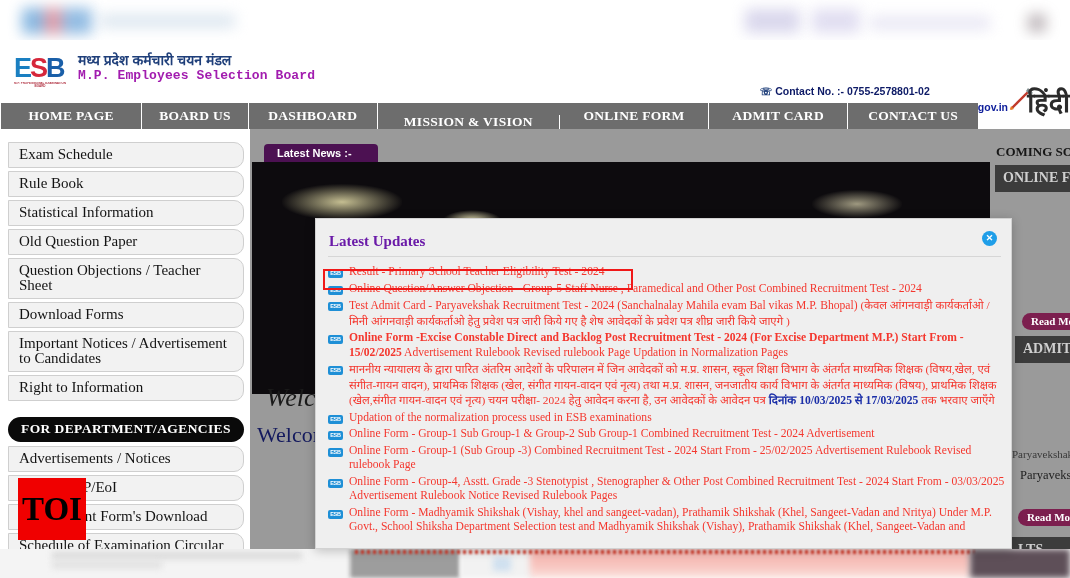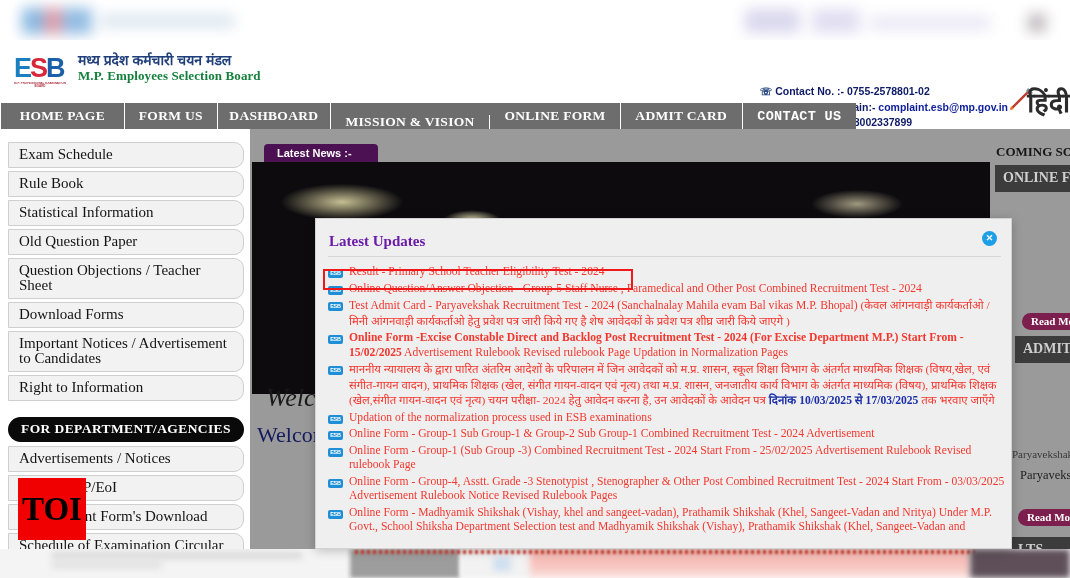--- a/index.html
+++ b/index.html
@@ -46,22 +46,22 @@
     position:absolute; left:0; bottom:-5px; width:52px; height:6px;
     font-size:3px; color:#b03040; text-align:center; line-height:3px; letter-spacing:0;
     font-family:"Liberation Sans", sans-serif; overflow:hidden;
   }
   .org-names { display:flex; flex-direction:column; justify-content:center; margin-left:4px; }
   .org-hi {
     font-family:"Liberation Sans", sans-serif;
     font-size:14px; font-weight:bold; color:#1f3f7a; line-height:16px;
   }
   .org-en {
-    font-family:Liberation Serif, serif;
-    font-size:13px; font-weight:bold; color:#15803d; line-height:15px; letter-spacing:.1px;text-align:center;
+    font-family:Liberation Mono, monospace;
+    font-size:13px; font-weight:bold; color:#a21caf; line-height:15px; letter-spacing:.1px;text-align:center;
   }
   .contact-block {
     position:absolute; right:62px; top:44px;
     font-family:"Liberation Sans", sans-serif;
     font-size:10.5px; font-weight:bold; color:#0d1a66; line-height:14.5px;
     text-align:left;
   }
   .contact-line { white-space:nowrap; }
   .contact-line .ico { color:#1b3c78; font-size:10px; margin-right:3px; }
   .contact-line .ico.mail { color:#2d6b34; }
@@ -70,21 +70,21 @@
     position:absolute; right:0px; top:48px;
     font-size:27px; font-weight:bold; color:#2b2b2b;
     font-family:"Liberation Sans", sans-serif; line-height:30px;
   }
   .hindi-pen {
     position:absolute; right:36px; top:46px; width:26px; height:26px;
   }
 
   
   .navbar {
-    position:absolute; left:0; top:103px; width:856px; height:26px;
+    position:absolute; left:0; top:103px; width:978px; height:26px;
     background:#6d6d6d; display:flex; align-items:stretch;
   }
   .nav-item {
     color:#ffffff; font-family:"Liberation Serif", serif;
     font-size:13.5px; font-weight:bold; letter-spacing:.3px;
     display:flex; align-items:center; justify-content:center;
     border-right:1px solid #ffffff; white-space:nowrap;
   }
   .nav-item:first-child { border-left:1px solid #ffffff; }
   .nav-item:last-child { border-right:none; }
@@ -299,26 +299,26 @@
     <svg class="hindi-pen" viewBox="0 0 26 26">
       <line x1="3" y1="23" x2="22" y2="4" stroke="#c0392b" stroke-width="2.4"></line>
       <polygon points="20,2 25,7 22,9 18,5" fill="#7f8c8d"></polygon>
       <polygon points="2,24 6,23 3,20" fill="#e67e22"></polygon>
     </svg>
     <div class="hindi-btn">हिंदी</div>
   </div>
 
   <div class="navbar" id="navbar">
       <div class="nav-item" style="width: 148px;">HOME PAGE</div>
-      <div class="nav-item" style="width: 111px;">FORM US</div>
+      <div class="nav-item" style="width: 111px;">BOARD US</div>
       <div class="nav-item" style="width: 134px;">DASHBOARD</div>
       <div class="nav-item" style="width: 190px; margin-top: 12px;">MISSION &amp; VISION</div>
       <div class="nav-item" style="width: 155px;">ONLINE FORM</div>
       <div class="nav-item" style="width: 145px;">ADMIT CARD</div>
-      <div class="nav-item" style="width: 135px; font-family: Liberation Mono, monospace;">CONTACT US</div>
+      <div class="nav-item" style="width: 135px;">CONTACT US</div>
     </div>
 
   <div class="page-body">
     <div class="body-white-left"></div>
   </div>
 
   <div class="news-tab">Latest News :-</div>
   <div class="hero">
     <div class="hero-glow1"></div>
     <div class="hero-glow2"></div>

